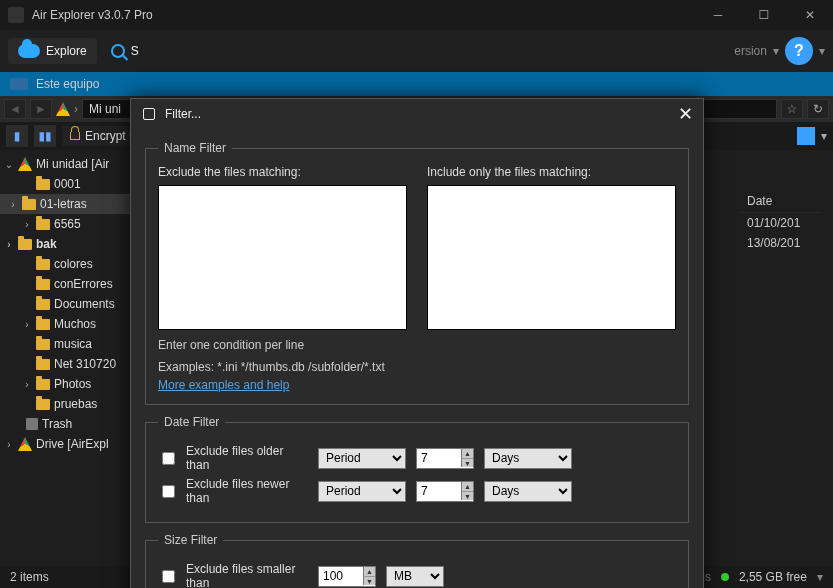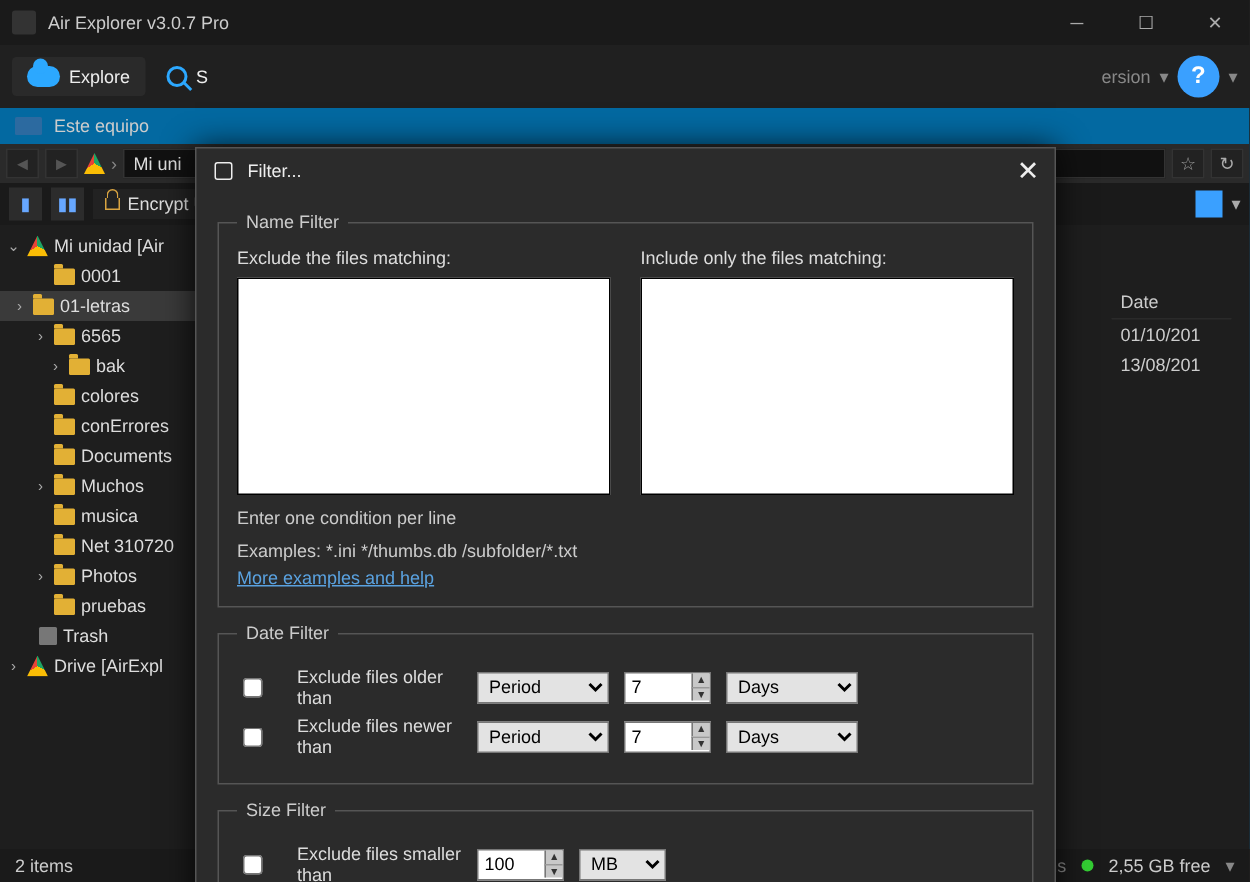--- a/index.html
+++ b/index.html
@@ -72,21 +72,21 @@
 
   .name-filter-grid { display:flex; gap:20px; }
   .nf-col { flex:1; display:flex; flex-direction:column; }
   .nf-col label { margin-bottom:6px; color:#ddd; }
   .nf-col textarea { flex:1; min-height:145px; background:#fff; border:1px solid #000; color:#000; resize:none; font-family:inherit; font-size:12px;}
 
   .hint { margin-top:8px; color:#ccc; }
   .link { color:#5aa2e0; text-decoration:underline; cursor:pointer; display:inline-block; margin-top:4px;}
 
   .filter-row { display:flex; align-items:center; gap:10px; margin:5px 0;}
-  .filter-row label.cb { display:flex; align-items:center; gap:20px; width:150px; color:#ddd;}
+  .filter-row label.cb { display:flex; align-items:center; gap:8px; width:150px; color:#ddd;}
   input[type="checkbox"] { width:13px; height:13px; accent-color:#888; }
   .combo { width:88px; height:21px; background:#e3e3e3; border:1px solid #777; color:#000; font-size:12px; padding:1px 3px;}
   .num-wrap { position:relative; width:58px; }
   .num-wrap input { width:100%; height:21px; background:#fff; border:1px solid #777; color:#000; padding:1px 14px 1px 4px; font-size:12px;}
   .num-wrap .spins { position:absolute; right:1px; top:1px; width:12px; display:flex; flex-direction:column;}
   .num-wrap .spins span { height:9px; font-size:7px; background:#c8c8c8; text-align:center; line-height:9px; color:#333; border-left:1px solid #777;}
   .num-wrap .spins span + span { border-top:1px solid #999; }
 
   .faded-behind { color:#888; }
   .mid-free { position:absolute; left:50%; transform:translateX(-50%); color:#666;}
@@ -169,21 +169,21 @@
         <div class="tree-item sel" style="padding-left:8px;">
             <span class="chev right"></span>
             <span class="folder-ico"></span>
             <span>01-letras</span>
           </div>
         <div class="tree-item" style="padding-left:22px;">
             <span class="chev right"></span>
             <span class="folder-ico"></span>
             <span>6565</span>
           </div>
-        <div class="tree-item" style="padding-left:32px;">
+        <div class="tree-item" style="padding-left:4px;font-weight:bold;">
             <span class="chev right"></span>
             <span class="folder-ico"></span>
             <span>bak</span>
           </div>
         <div class="tree-item" style="padding-left:22px;">
             <span class="chev none"></span>
             <span class="folder-ico"></span>
             <span>colores</span>
           </div>
         <div class="tree-item" style="padding-left:22px;">

